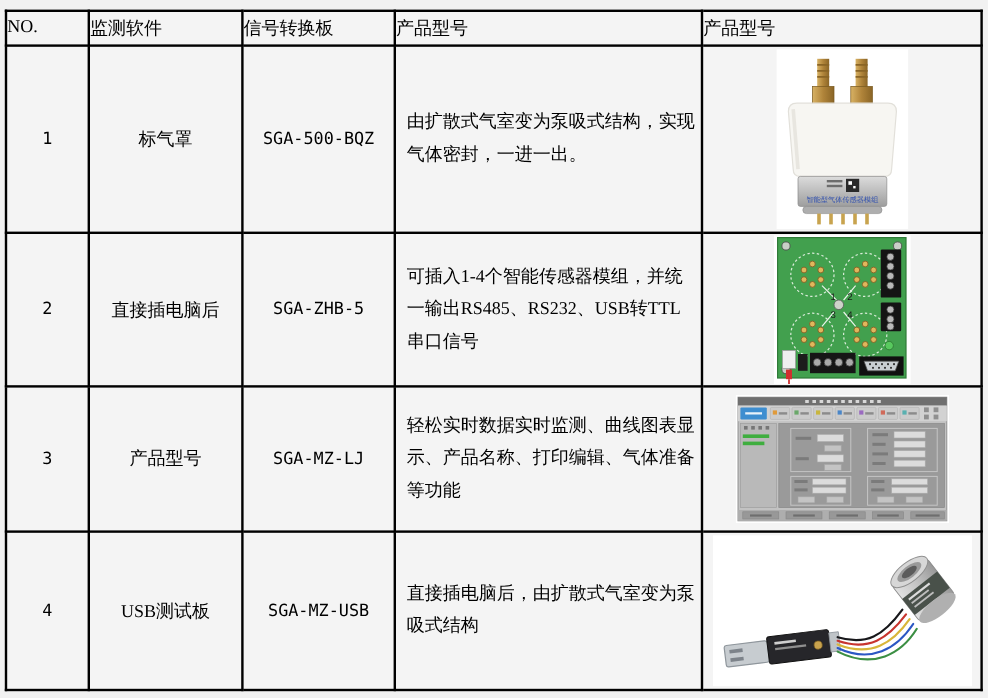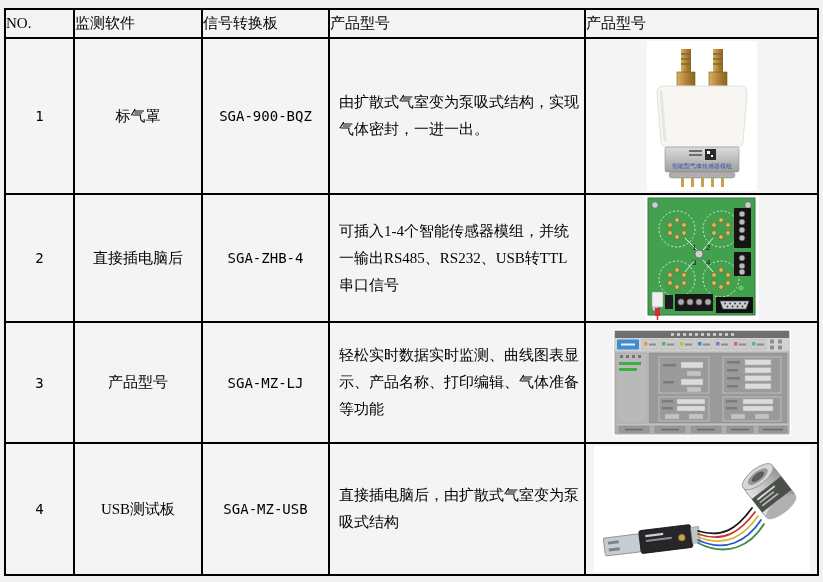--- a/index.html
+++ b/index.html
@@ -44,21 +44,21 @@
     <th>NO.</th>
     <th>监测软件</th>
     <th>信号转换板</th>
     <th>产品型号</th>
     <th>产品型号</th>
   </tr>
 
   <tr style="height:156px">
     <td class="c-no">1</td>
     <td class="c-name">标气罩</td>
-    <td class="c-model">SGA-900-BQZ</td>
+    <td class="c-model">SGA-500-BQZ</td>
     <td class="c-func">由扩散式气室变为泵吸式结构，实现气体密封，一进一出。</td>
     <td class="c-img">
       <svg width="110" height="150" viewBox="0 0 110 150">
         <defs>
           <linearGradient id="silver1" x1="0" y1="0" x2="0" y2="1">
             <stop offset="0" stop-color="#dcdcdc"></stop>
                 <stop offset="1" stop-color="#9e9e9e"></stop>
           </linearGradient>
           <linearGradient id="brass1" x1="0" y1="0" x2="1" y2="0">
             <stop offset="0" stop-color="#d8b264"></stop>
@@ -97,21 +97,21 @@
         <rect x="54" y="137" width="3" height="9" fill="#c8a34e"></rect>
         <rect x="64" y="137" width="3" height="9" fill="#c8a34e"></rect>
         <rect x="74" y="137" width="3" height="9" fill="#c8a34e"></rect>
       </svg>
     </td>
   </tr>
 
   <tr style="height:128px">
     <td class="c-no">2</td>
     <td class="c-name">直接插电脑后</td>
-    <td class="c-model">SGA-ZHB-4</td>
+    <td class="c-model">SGA-ZHB-5</td>
     <td class="c-func">可插入1-4个智能传感器模组，并统一输出RS485、RS232、USB转TTL串口信号</td>
     <td class="c-img">
       <svg width="114" height="124" viewBox="0 0 114 124">
         <rect width="114" height="124" fill="#ffffff"></rect>
         <rect x="3" y="2" width="107" height="117" fill="#42a04e" stroke="#2f7a38" stroke-width="1"></rect>
 
         <circle cx="10" cy="9" r="3.4" fill="#c9cfc7" stroke="#4d4d4d" stroke-width="0.7"></circle>
         <circle cx="103" cy="9" r="3.4" fill="#c9cfc7" stroke="#4d4d4d" stroke-width="0.7"></circle>
         <circle cx="10" cy="112" r="3.4" fill="#c9cfc7" stroke="#4d4d4d" stroke-width="0.7"></circle>
         <circle cx="103" cy="112" r="3.4" fill="#c9cfc7" stroke="#4d4d4d" stroke-width="0.7"></circle>

